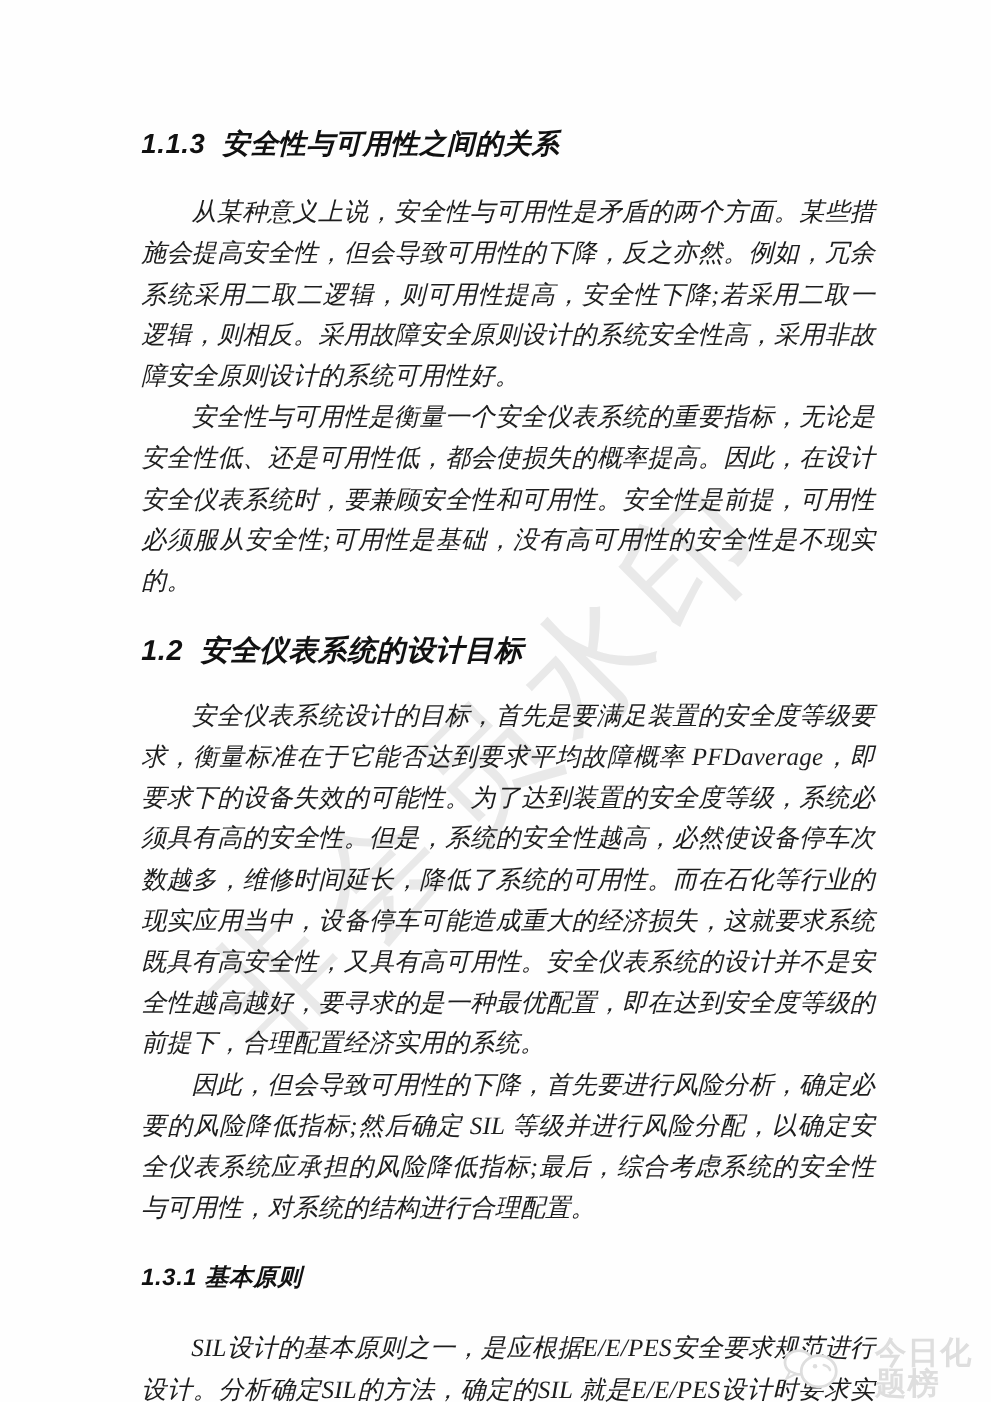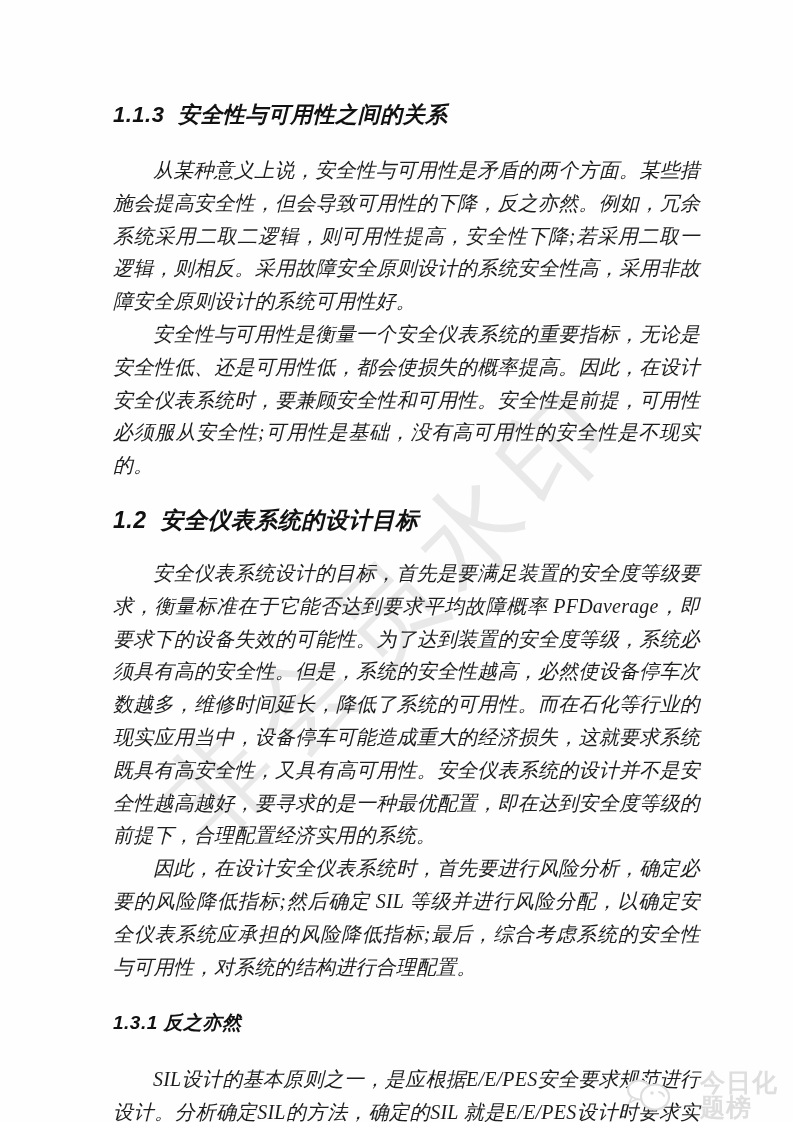--- a/index.html
+++ b/index.html
@@ -120,24 +120,24 @@
     <h3 class="heading heading-l3">1.1.3  安全性与可用性之间的关系</h3>
 
     <p class="para">从某种意义上说，安全性与可用性是矛盾的两个方面。某些措施会提高安全性，但会导致可用性的下降，反之亦然。例如，冗余系统采用二取二逻辑，则可用性提高，安全性下降;若采用二取一逻辑，则相反。采用故障安全原则设计的系统安全性高，采用非故障安全原则设计的系统可用性好。</p>
 
     <p class="para">安全性与可用性是衡量一个安全仪表系统的重要指标，无论是安全性低、还是可用性低，都会使损失的概率提高。因此，在设计安全仪表系统时，要兼顾安全性和可用性。安全性是前提，可用性必须服从安全性;可用性是基础，没有高可用性的安全性是不现实的。</p>
 
     <h2 class="heading heading-l2 heading-12">1.2  安全仪表系统的设计目标</h2>
 
     <p class="para">安全仪表系统设计的目标，首先是要满足装置的安全度等级要求，衡量标准在于它能否达到要求平均故障概率 PFDaverage，即要求下的设备失效的可能性。为了达到装置的安全度等级，系统必须具有高的安全性。但是，系统的安全性越高，必然使设备停车次数越多，维修时间延长，降低了系统的可用性。而在石化等行业的现实应用当中，设备停车可能造成重大的经济损失，这就要求系统既具有高安全性，又具有高可用性。安全仪表系统的设计并不是安全性越高越好，要寻求的是一种最优配置，即在达到安全度等级的前提下，合理配置经济实用的系统。</p>
 
-    <p class="para">因此，在设计安全仪表系统时，首先要进行风险分析，确定必要的风险降低指标;然后确定 SIL 等级并进行风险分配，以确定安全仪表系统应承担的风险降低指标;最后，综合考虑系统的安全性与可用性，对系统的结构进行合理配置。</p>
+    <p class="para">因此，但会导致可用性的下降，首先要进行风险分析，确定必要的风险降低指标;然后确定 SIL 等级并进行风险分配，以确定安全仪表系统应承担的风险降低指标;最后，综合考虑系统的安全性与可用性，对系统的结构进行合理配置。</p>
 
 
-    <h3 class="heading heading-131">1.3.1 反之亦然</h3>
+    <h3 class="heading heading-131">1.3.1 基本原则</h3>
 
     <p class="para">SIL设计的基本原则之一，是应根据E/E/PES安全要求规范进行设计。分析确定SIL的方法，确定的SIL 就是E/E/PES设计时要求实现的安全完整性目标。</p>
 
     <div class="page-number">2</div>
   </div>
 
   <div class="brand-watermark">
     <span>
       <svg width="52" height="40" viewBox="0 0 52 40" fill="none" xmlns="http://www.w3.org/2000/svg">
 

